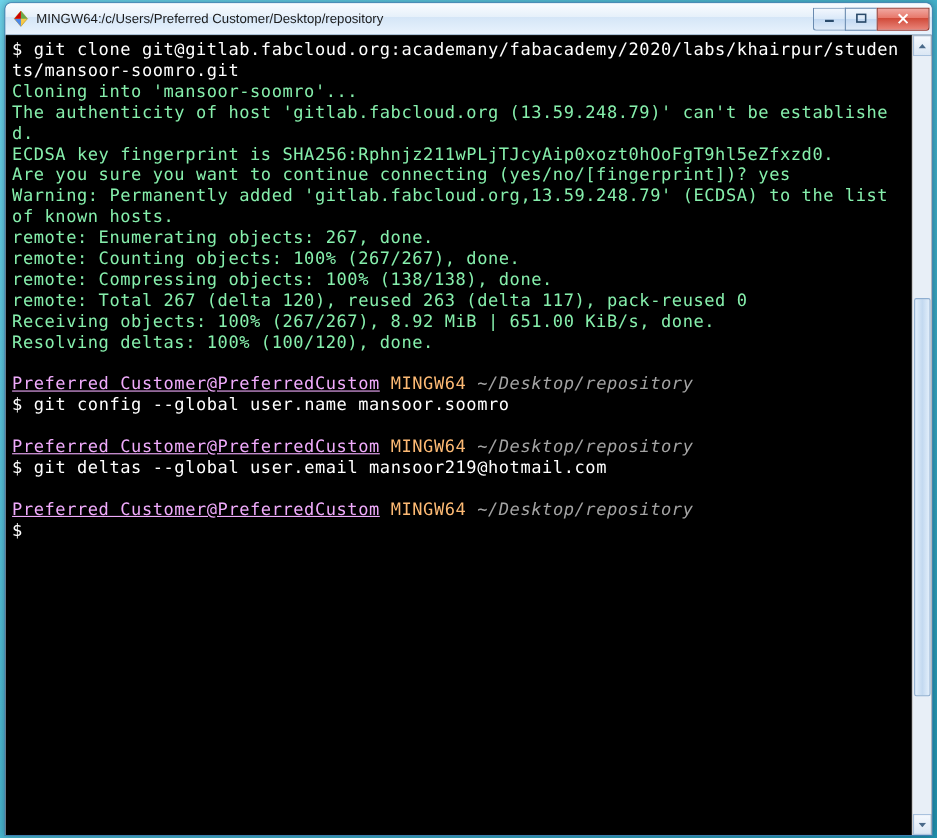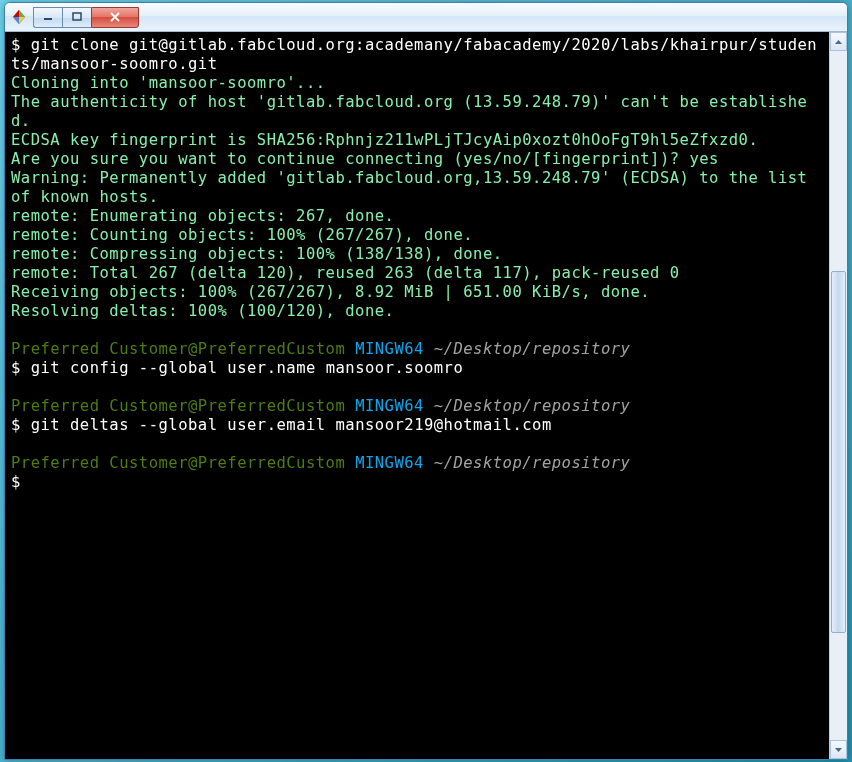--- a/index.html
+++ b/index.html
@@ -117,39 +117,40 @@
   .sb-thumb {
     position: absolute;
     left: 1px;
     right: 1px;
     top: 220px;
     height: 360px;
     background: linear-gradient(to right, #e3effb, #c3d9f0, #e3effb);
     border: 1px solid #8faed0;
     border-radius: 2px;
   }
-  .green { color: #4d7c0f; }
-  .magenta { color: #0ea5e9; margin-top: 32px; }
+  .green { color: #f0abfc; text-decoration: underline; }
+  .magenta { color: #fdba74; margin-top: 32px; }
   .yellow { color: #a3a3a3; font-style: italic; }
   .white { color: #86efac; }
   .grey { color: #ffffff; }
 </style>
 </head>
 <body>
 
 <div class="window">
   <div class="titlebar">
     <span class="app-icon">
       <svg width="16" height="16" viewBox="0 0 16 16">
         <path d="M8 1 L14 8 L8 15 L2 8 Z" fill="#f7c948" stroke="#b08a1a" stroke-width="0.5"></path>
         <path d="M8 1 L14 8 L8 8 Z" fill="#6aa84f"></path>
         <path d="M2 8 L8 15 L8 8 Z" fill="#4a86e8"></path>
         <path d="M8 1 L2 8 L8 8 Z" fill="#cc0000"></path>
       </svg>
     </span>
+    <span class="title-text">MINGW64:/c/Users/Preferred Customer/Desktop/repository</span>
     <div class="win-controls">
       <div class="win-btn min">
         <svg width="10" height="10">
             <rect x="1" y="6" width="8" height="2" fill="#2a4a6a"></rect>
           </svg>
       </div>
       <div class="win-btn max">
         <svg width="10" height="10">
             <rect x="1" y="1" width="8" height="7" fill="none" stroke="#2a4a6a" stroke-width="1.5"></rect>
           </svg>

